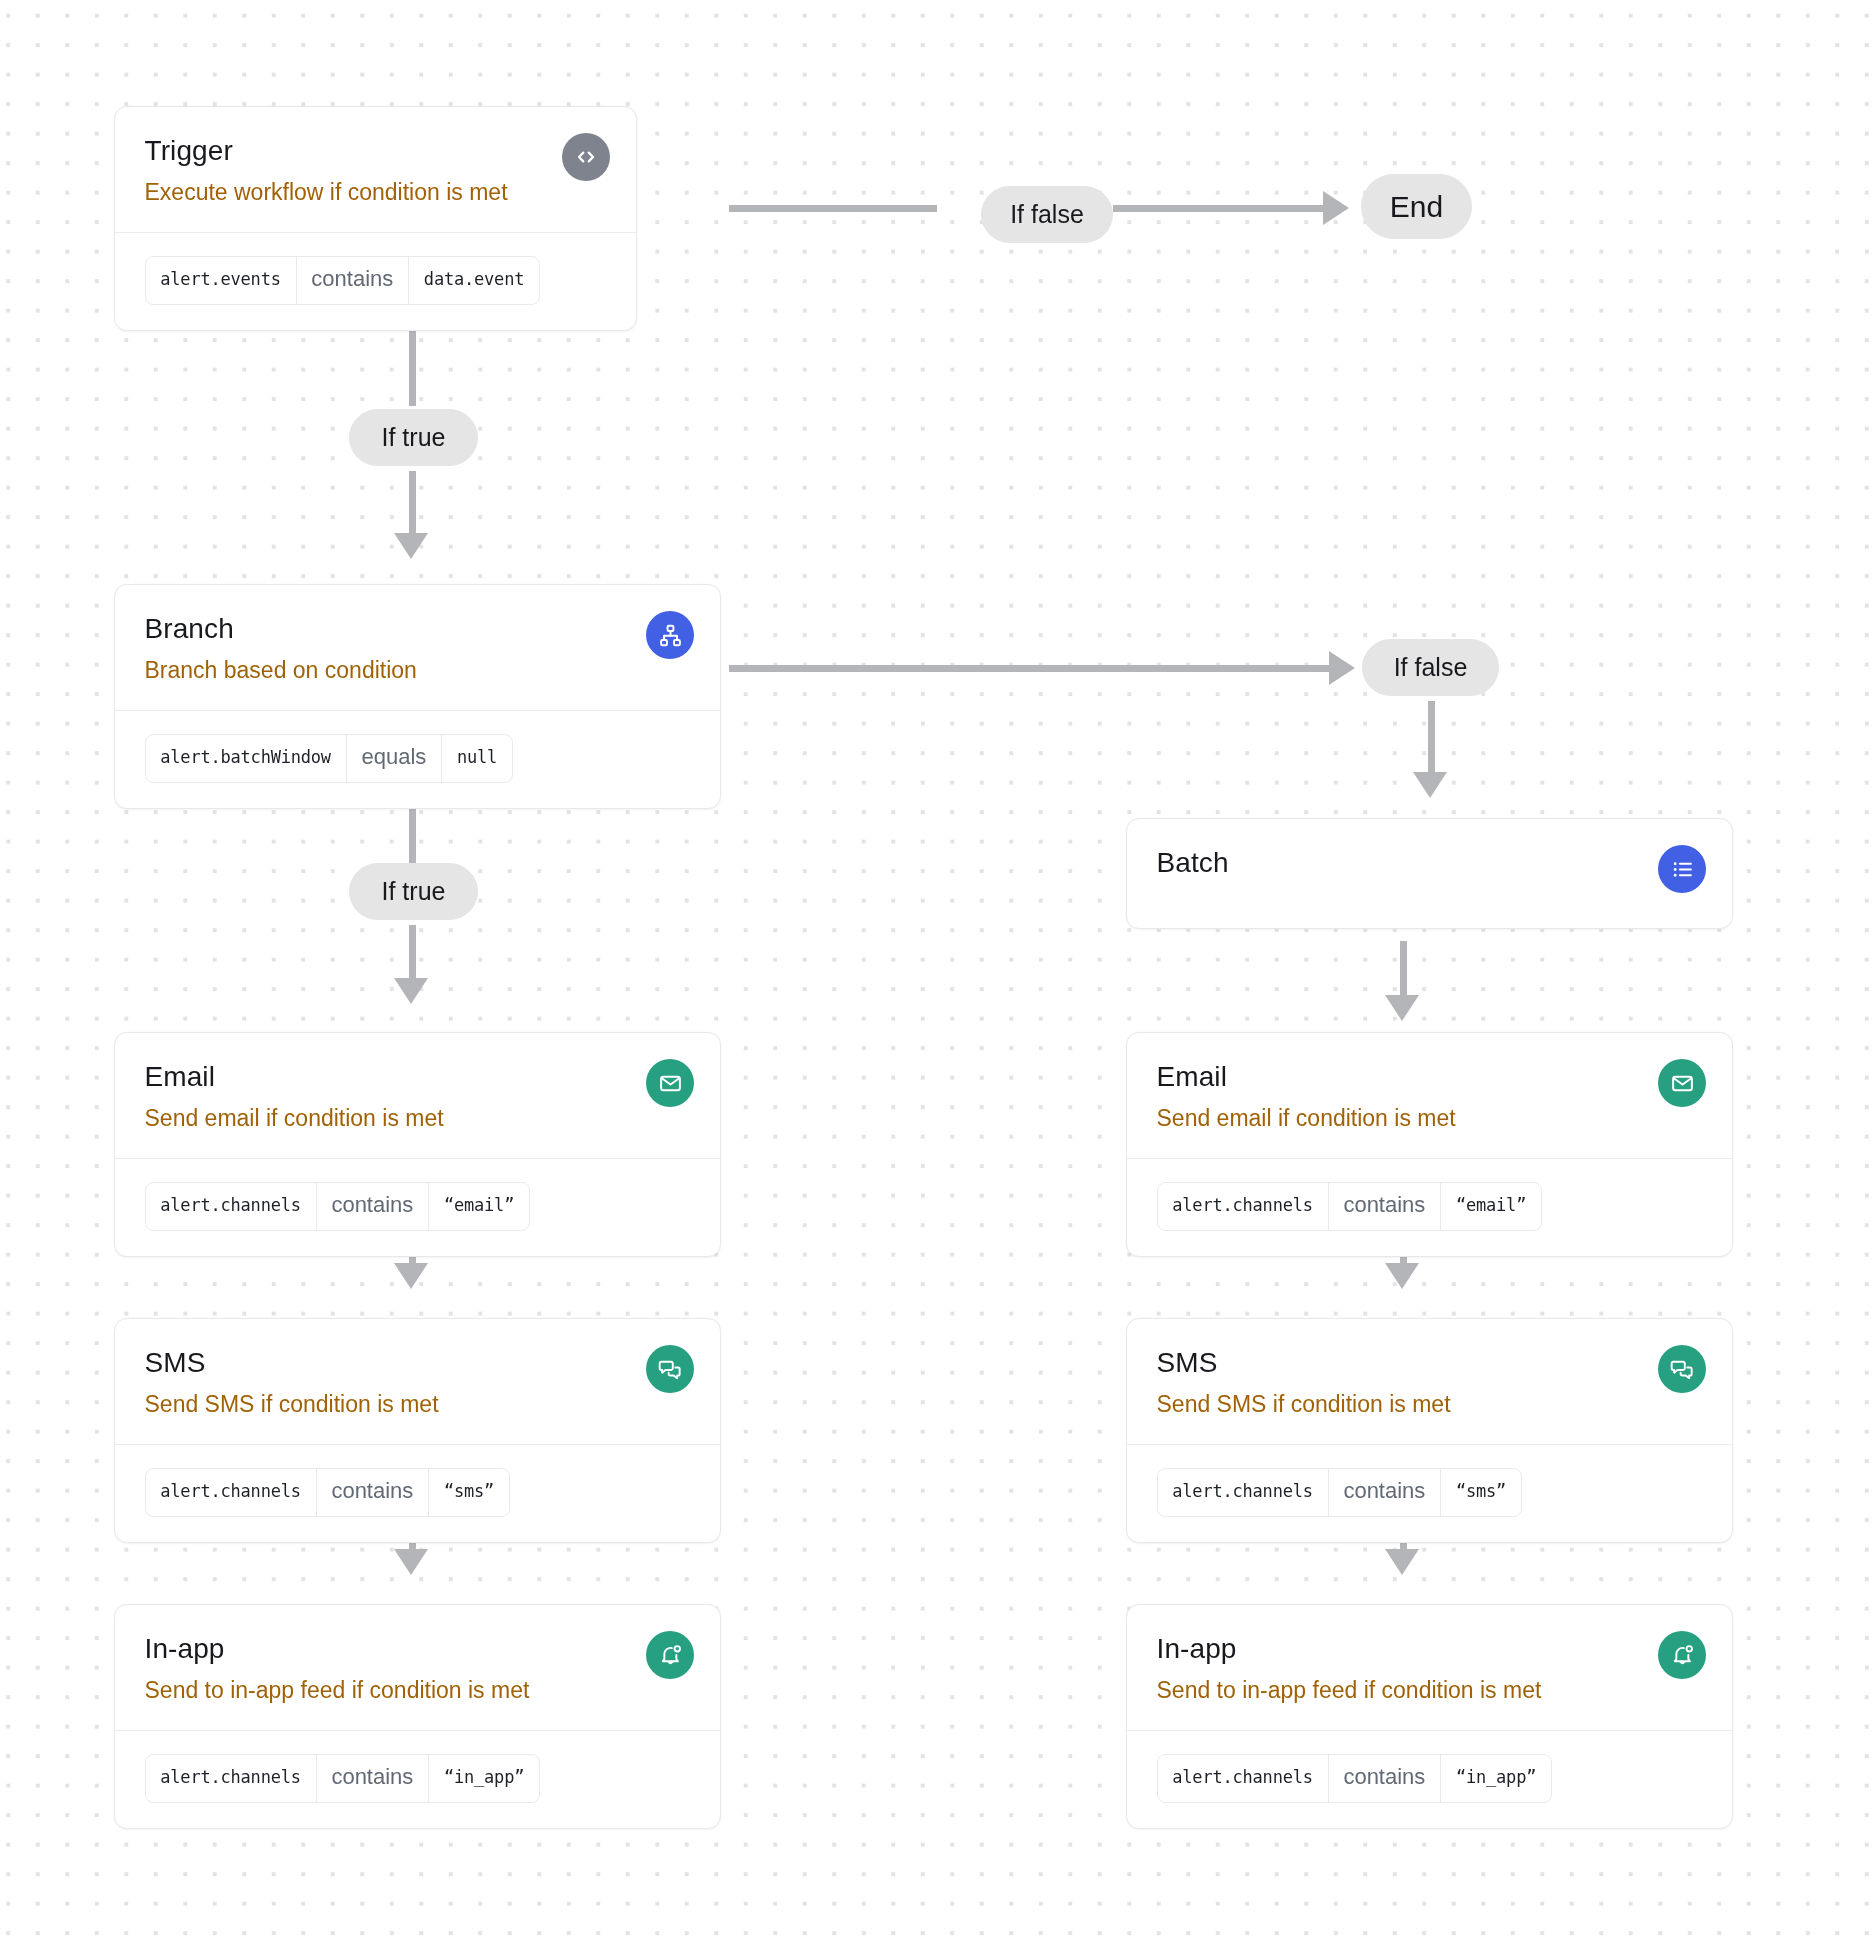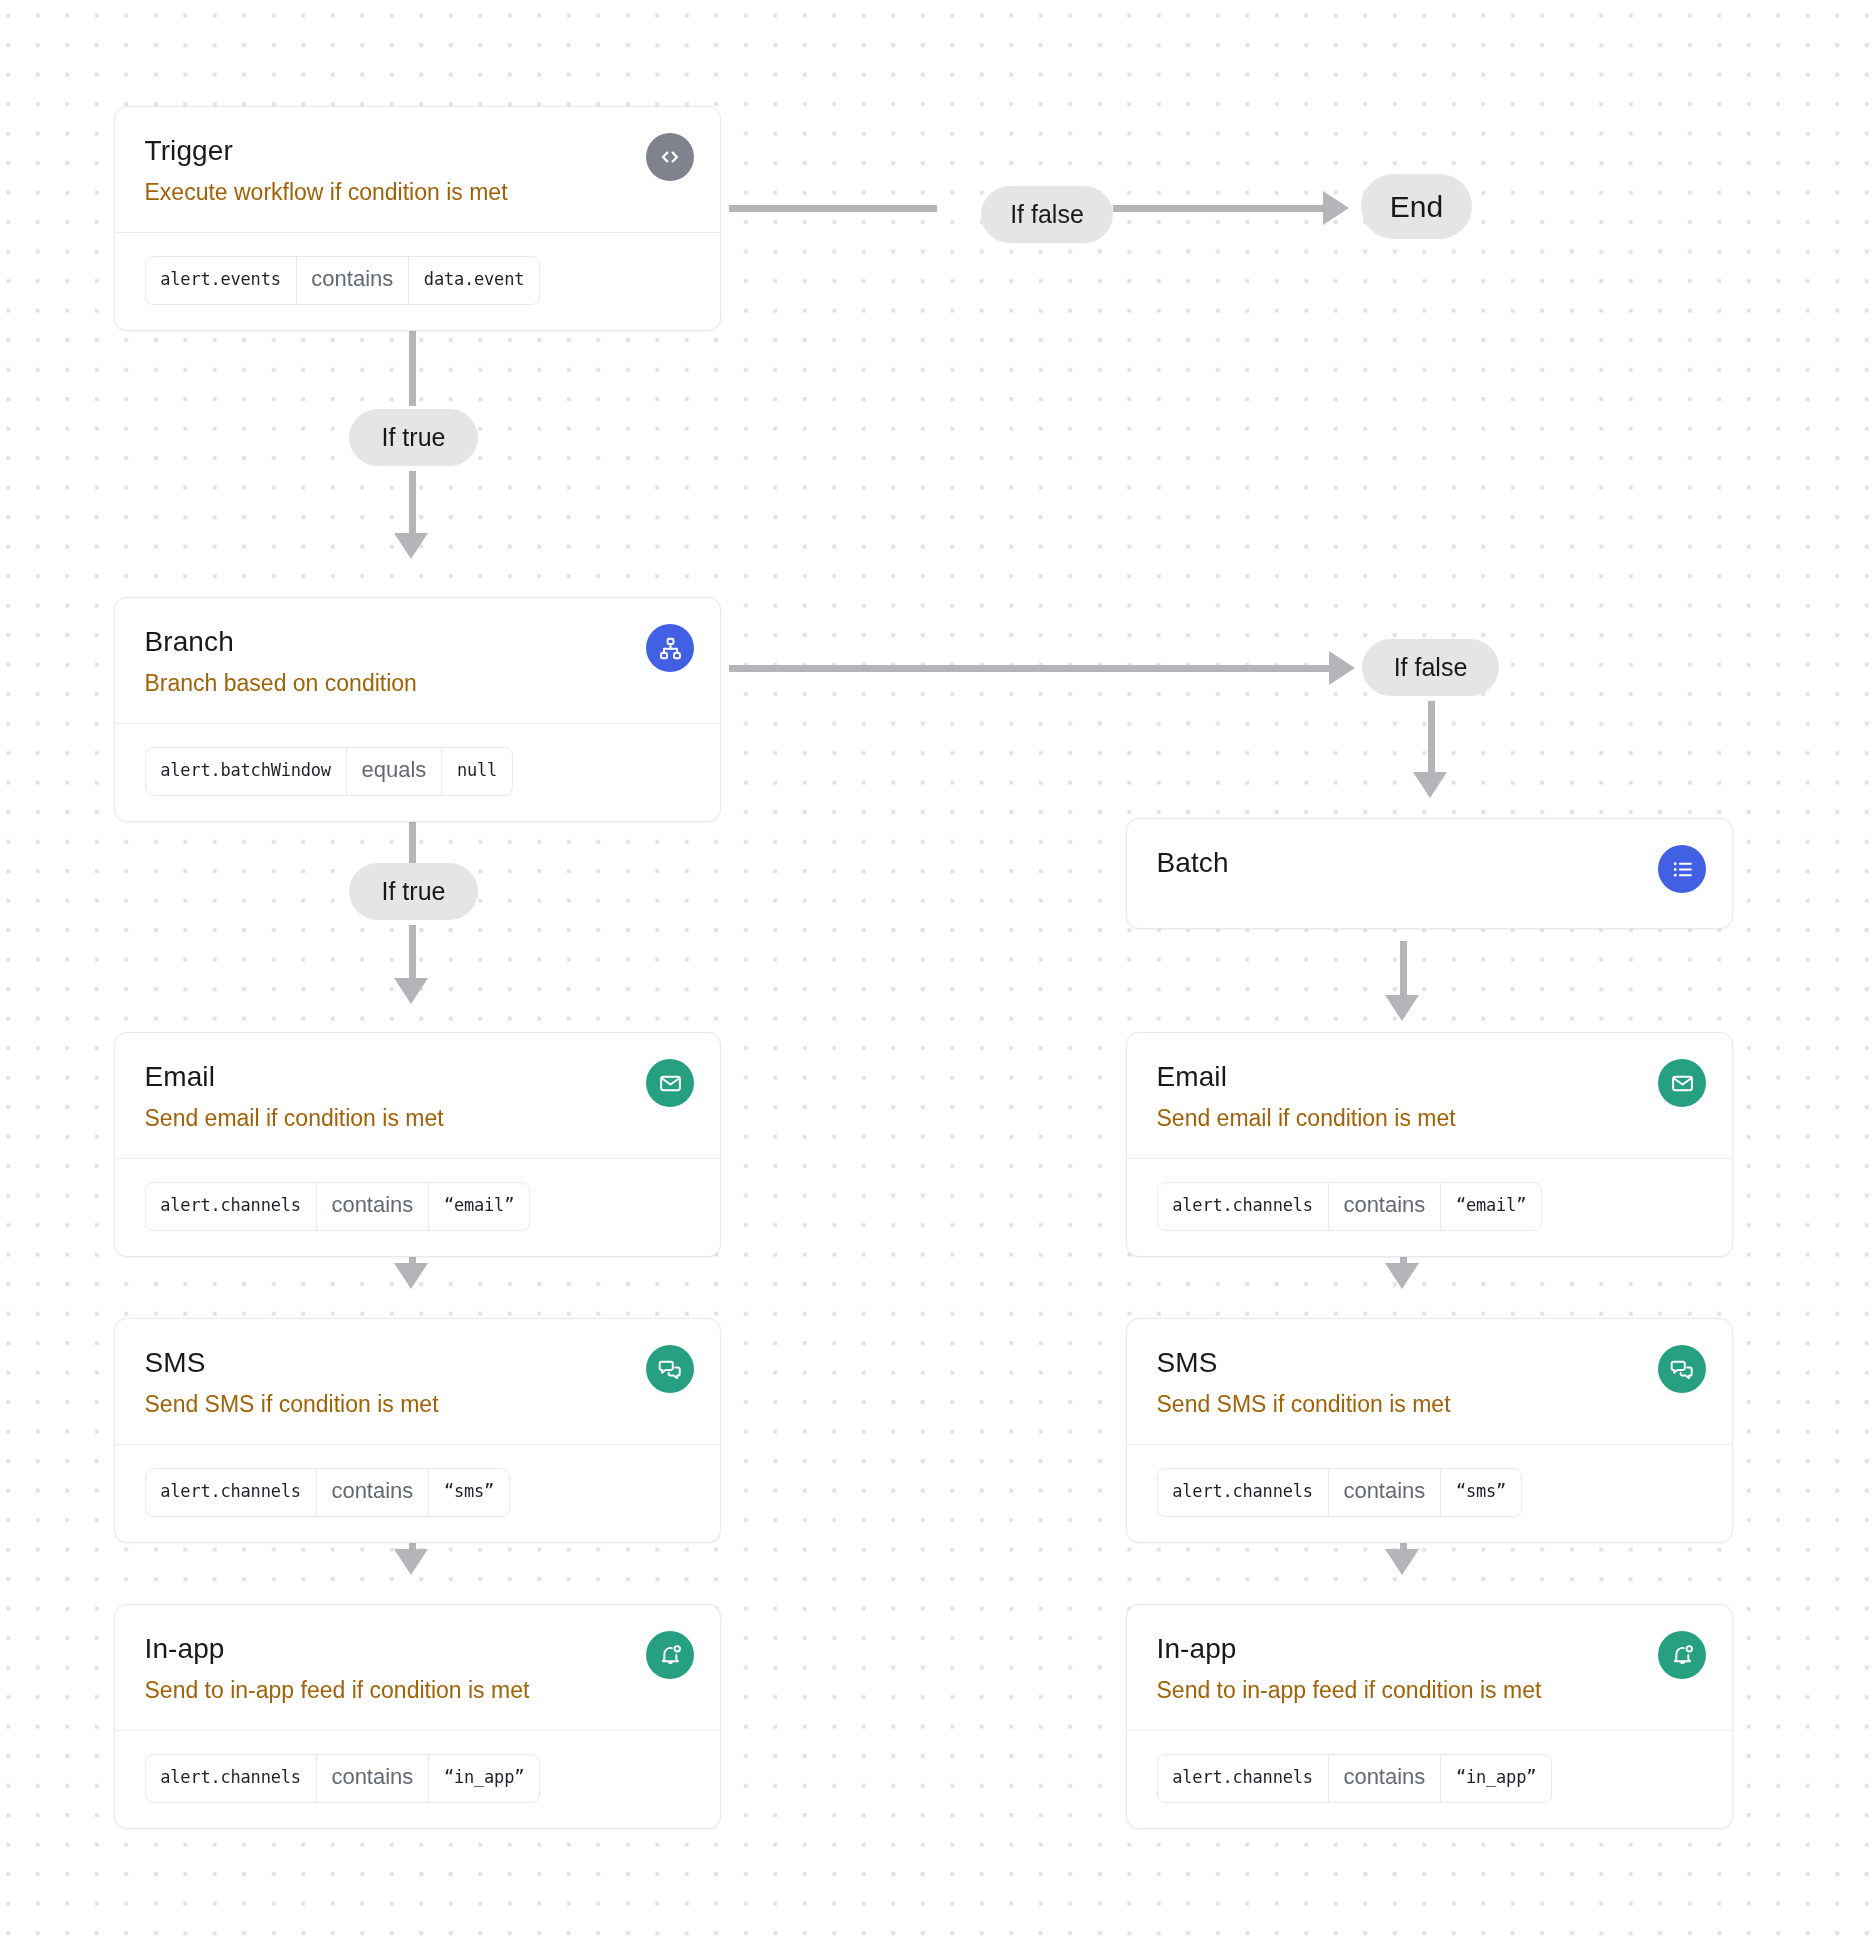--- a/index.html
+++ b/index.html
@@ -181,42 +181,42 @@
 
   <div class="vline" style="left:1400px; top:941px; height:57px;"></div>
   <div class="arrow-down" style="left:1385px; top:995px;"></div>
 
   <div class="vline" style="left:1400px; top:1227px; height:39px;"></div>
   <div class="arrow-down" style="left:1385px; top:1263px;"></div>
 
   <div class="vline" style="left:1400px; top:1514px; height:39px;"></div>
   <div class="arrow-down" style="left:1385px; top:1549px;"></div>
 
-  <div class="card" style="left:114px; top:106px; width:607px;">
+  <div class="card" style="left:114px; top:106px; width:523px;">
     <div class="card-head">
       <div class="card-title">Trigger</div>
       <div class="card-sub">Execute workflow if condition is met</div>
       <div class="card-icon icon-gray">
         <svg width="26" height="26" viewBox="0 0 24 24" fill="none" stroke="#ffffff" stroke-width="2.1" stroke-linecap="round" stroke-linejoin="round">
           <polyline points="9.5,8 5.5,12 9.5,16"></polyline>
           <polyline points="14.5,8 18.5,12 14.5,16"></polyline>
         </svg>
       </div>
     </div>
     <div class="card-divider"></div>
     <div class="card-cond">
       <div class="chip">
         <span class="chip-seg chip-field">alert.events</span>
         <span class="chip-seg chip-op">contains</span>
         <span class="chip-seg chip-value">data.event</span>
       </div>
     </div>
   </div>
 
-  <div class="card" style="left:114px; top:597px; width:607px;">
+  <div class="card" style="left:114px; top:584px; width:607px;">
     <div class="card-head">
       <div class="card-title">Branch</div>
       <div class="card-sub">Branch based on condition</div>
       <div class="card-icon icon-blue">
         <svg width="25" height="25" viewBox="0 0 24 24" fill="none" stroke="#ffffff" stroke-width="1.9" stroke-linecap="round" stroke-linejoin="round">
           <rect x="9.2" y="2.6" width="5.6" height="5" rx="1.2"></rect>
           <rect x="3" y="16.4" width="5.6" height="5" rx="1.2"></rect>
           <rect x="15.4" y="16.4" width="5.6" height="5" rx="1.2"></rect>
           <path d="M12 7.6 V12.2"></path>
           <path d="M5.8 16.4 V12.2 H18.2 V16.4"></path>

